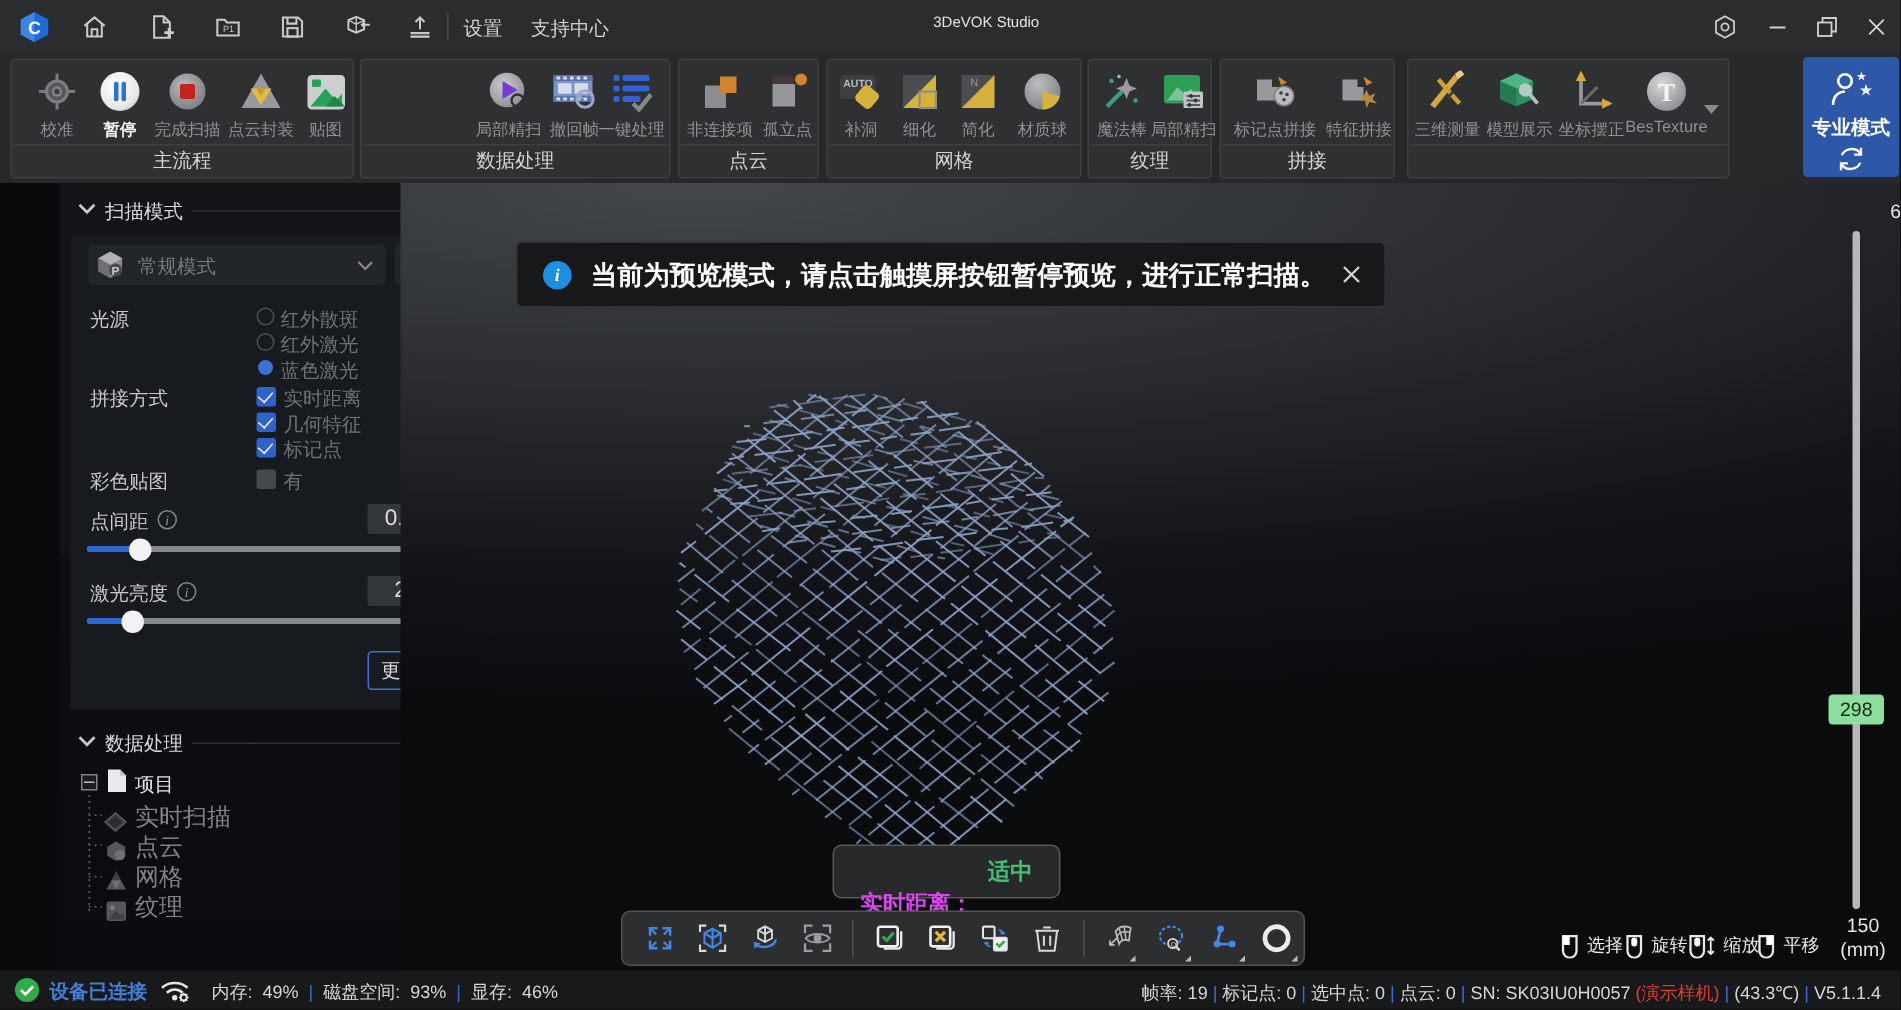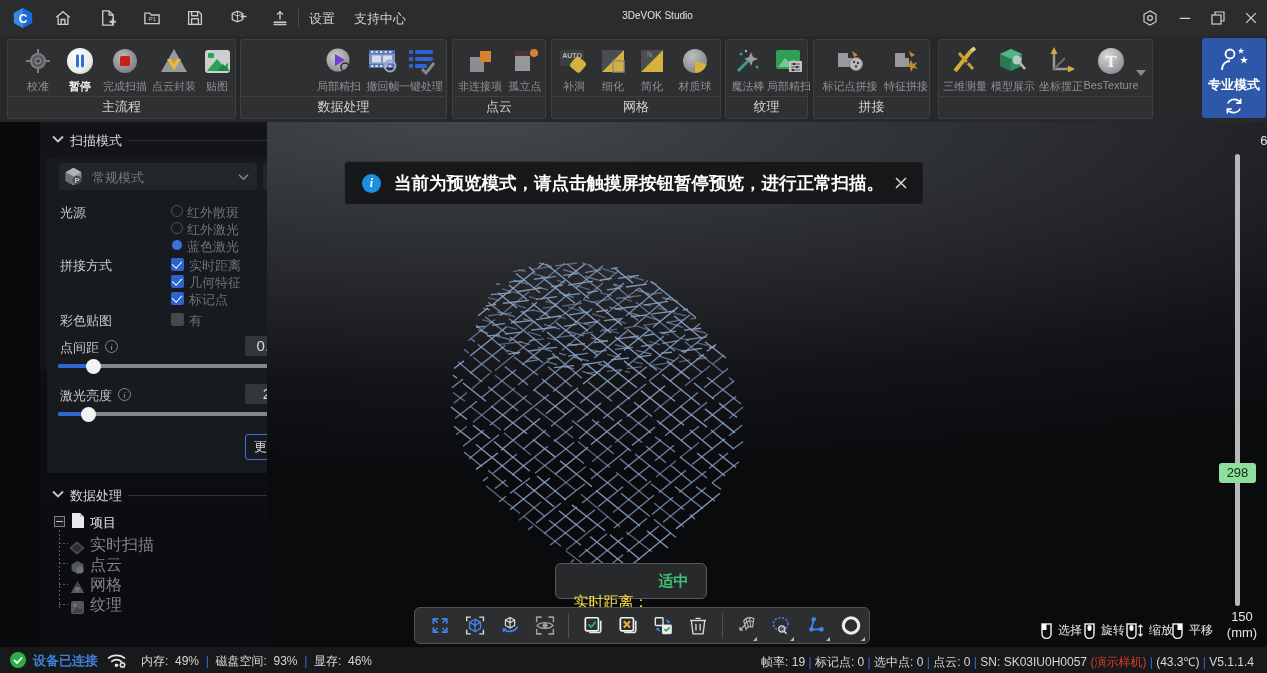--- a/index.html
+++ b/index.html
@@ -51,21 +51,21 @@
 
 
 #viewport { left:267px; top:122px; width:1000px; height:525px; background:radial-gradient(ellipse 170% 75% at 20% 0%, #44474c 0%, #34373c 20%, #25272b 42%, #131418 66%, #0a0b0d 90%); overflow:hidden; }
 
 #notif { position:absolute; left:77px; top:39px; width:580px; height:44px; background:#17181a; border:1px solid #323436; border-radius:4px; display:flex; align-items:center; }
 #notif .ninfo { width:19px; height:19px; border-radius:50%; background:#1d8fe0; color:#fff; font-size:12px; font-weight:bold; text-align:center; line-height:19px; margin-left:17px; font-family:"Liberation Serif",serif; font-style:italic; }
 #notif .ntxt { color:#fff; font-size:17.5px; font-weight:bold; margin-left:13px; }
 #notif .nx { position:absolute; right:12px; top:11px; width:20px; height:20px; color:#d0d1d2; font-size:17px; line-height:20px; text-align:center; }
 
 #distbox { position:absolute; left:288px; top:441px; width:152px; height:36px; background:#28292b; border:1px solid #58595b; border-radius:6px; display:flex; align-items:center; justify-content:center; font-size:15px; }
-#distbox .d1 { color:#fde047; font-weight:normal;margin-top:43px; }
+#distbox .d1 { color:#d946ef; font-weight:bold;margin-top:43px; }
 #distbox .d2 { color:#3fbf77; font-weight:bold; margin-left:10px; }
 
 #btoolbar { position:absolute; left:147px; top:485px; width:456px; height:37px; background:#2c2e30; border:1px solid #515355; border-radius:6px; display:flex; align-items:center; padding-left:7px; }
 .bt { width:21px; height:21px; margin:0 7.5px; }
 .btsep { width:1px; height:25px; background:#4e5052; margin:0 6px; }
 .cdk { position:absolute; bottom:2px; width:0; height:0; border-left:4px solid transparent; border-bottom:4px solid #b9bbbd; }
 .mhint { position:absolute; top:500px; display:flex; align-items:center; color:#e8e9eb; font-size:12px;justify-content:flex-end; }
 .mhint span { margin-left:5px; }
 .sc-txt { position:absolute; text-align:center; color:#e4e5e7; font-size:13px; }
 

